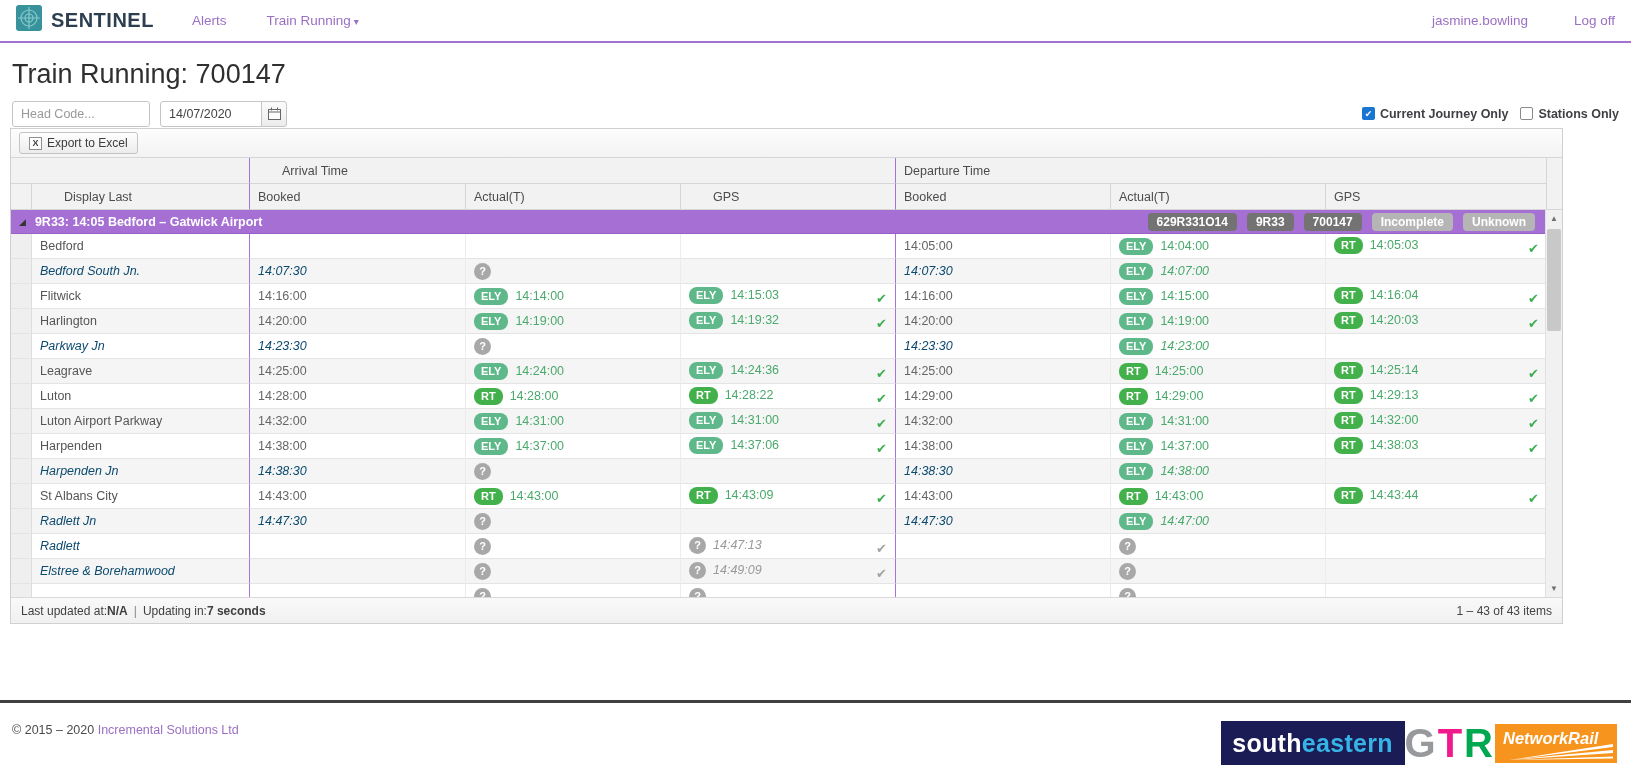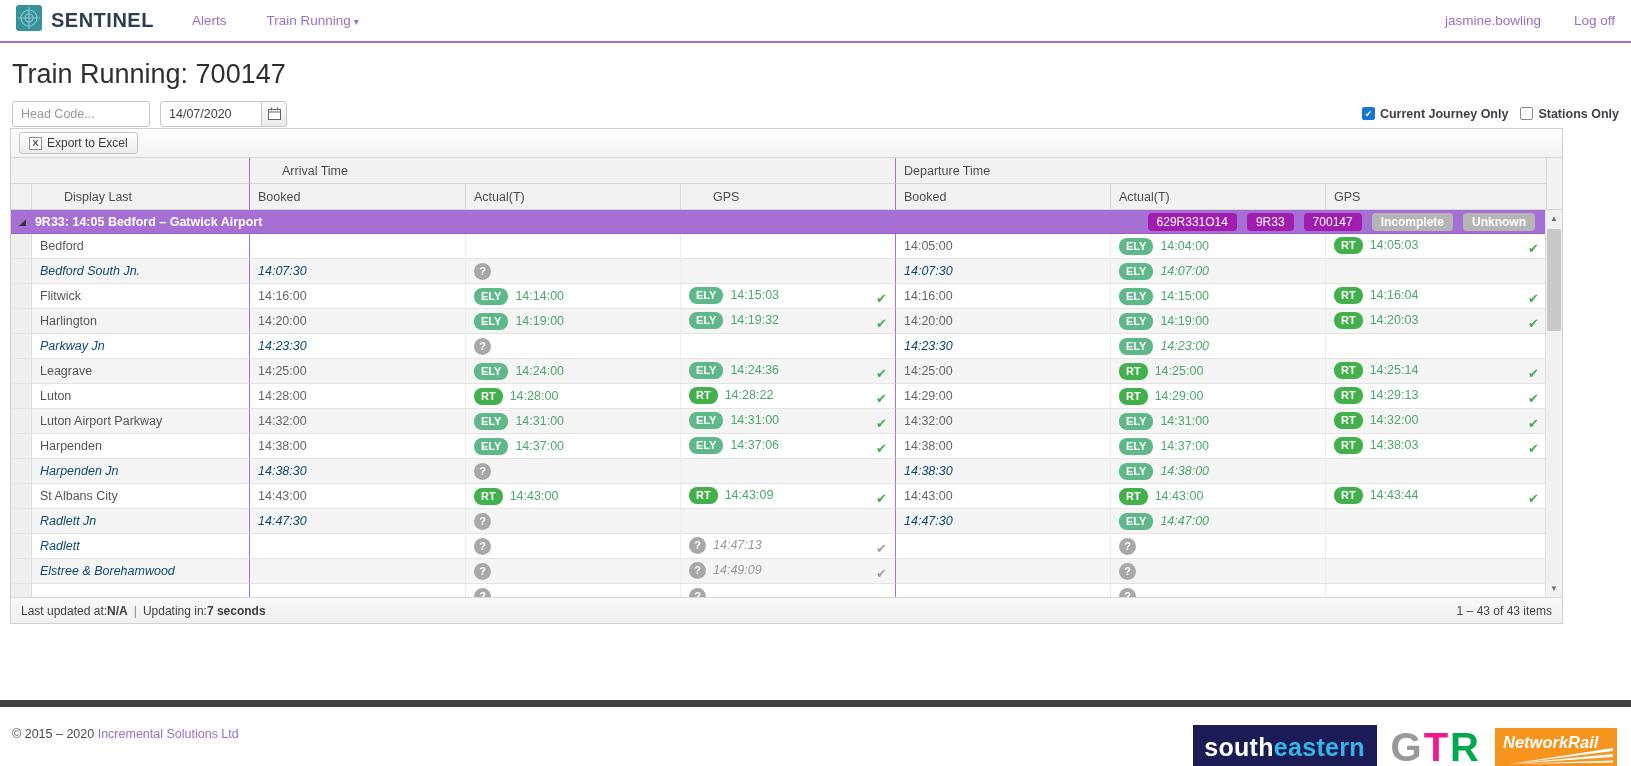--- a/index.html
+++ b/index.html
@@ -11,21 +11,21 @@
   a { text-decoration:none; }
 
   
   .nav { display:flex; align-items:center; height:43px; padding:0 16px;
          border-bottom:2px solid #a571d0; background:#fff; }
   .brand { display:flex; align-items:center; gap:9px; font-size:20px; font-weight:bold;
            color:#2c3e50; letter-spacing:0.5px; }
   .nav-links { display:flex; gap:40px; margin-left:38px; font-size:13.5px; }
   .nav-links .lnk, .nav-right .lnk { color:#9a6fc4; cursor:pointer; }
   .caret { font-size:10px; margin-left:3px; }
-  .nav-right { margin-left:auto; display:flex; gap:33px; font-size:13.5px;text-align:right; }
+  .nav-right { margin-left:auto; display:flex; gap:46px; font-size:13.5px;text-align:right; }
 
   
   .page-title { margin:16px 0 0 12px; font-size:27px; color:#2f2f2f; font-weight:400; }
   .filters { display:flex; align-items:center; margin:10px 12px 0 12px; height:27px; }
   .inp { height:26px; border:1px solid #c5c5c5; border-radius:3px; padding:0 8px;
          font-size:12.5px; font-family:inherit; color:#444; outline:none; }
   .inp::placeholder { color:#999; }
   #headcode { width:138px; margin-right:10px; }
   #datefield { width:102px; border-radius:3px 0 0 3px; }
   .cal-btn { height:26px; width:26px; margin-left:-1px; border:1px solid #c5c5c5;
@@ -63,21 +63,21 @@
   th.bl, td.bl { border-left:1px solid #a873d6; }
 
   .body-wrap { display:flex; height:387px; overflow:hidden; }
   .rows { width:1536px; overflow:hidden; }
 
   .group-row { height:24px; background:#a56fd4; border-bottom:1px solid #9a5fc9;
                display:flex; align-items:center; padding:0 10px 0 8px;
                color:#fff; font-size:12.5px; font-weight:bold; }
   .grp-tri { color:#333; font-size:9px; margin-right:9px; cursor:pointer; }
   .grp-badges { margin-left:auto; display:flex; gap:10px; align-items:center; }
-  .b-black { background:#a21caf; color:#fff; font-weight:normal; font-size:12px;
+  .b-black { background:#737373; color:#fff; font-weight:bold; font-size:12px;
              border-radius:4px; padding:2px 9px; }
   .b-gray  { background:#b5b5b5; color:#fff; font-weight:bold; font-size:12px;
              border-radius:4px; padding:2px 9px; }
 
   td { height:25px; padding:0 8px; font-size:12.5px; color:#555; white-space:nowrap;
        overflow:hidden; border-bottom:1px solid #e4e4e4; border-right:1px solid #ececec;
        vertical-align:middle; background:#fff; }
   tr.alt td { background:#f5f5f5; }
   td.c-expand { background:#efefef; border-right:1px solid #dddddd; padding:0; }
   tr.alt td.c-expand { background:#efefef; }
@@ -110,24 +110,24 @@
 
   .statusbar { height:26px; background:linear-gradient(#f9f9f9,#f0f0f0); border-top:1px solid #d9d9d9;
                display:flex; align-items:center; padding:0 10px; font-size:12px; color:#3f3f3f; }
   .sep { margin:0 6px; color:#888; }
   .statusbar b { margin-left:0; }
   .upd-val { margin-left:4px; }
   .pager { margin-left:auto; color:#444; }
 
   
   .footer { position:absolute; left:0; right:0; top:700px; bottom:0;
-            border-top:7px solid #404040; background:#fff; }
+            border-top:3px solid #404040; background:#fff; }
   .copyright { position:absolute; left:12px; top:20px; font-size:12.5px; color:#4a4a4a; }
   .copyright a { color:#9a6fc4; }
-  .logos { position:absolute; right:14px; top:18px; display:flex; align-items:center; gap:14px; }
+  .logos { position:absolute; right:14px; top:18px; display:flex; align-items:center; }
   .logo-se { width:184px; height:44px; background:#1b1c55; display:flex; align-items:center;
              justify-content:center; font-weight:bold; font-size:25px; letter-spacing:0.3px; }
   .logo-se .p1 { color:#fff; } .logo-se .p2 { color:#35b4e5; }
   .logo-gtr { font-size:40px; font-weight:bold; letter-spacing:2px; line-height:44px; }
   .logo-gtr .g { color:#97999c; } .logo-gtr .t { color:#f01a8c; } .logo-gtr .r { color:#00a84f; }
   .logo-nr { width:122px; height:39px; background:#f7941d; position:relative; overflow:hidden; }
   .logo-nr .nr-text { position:absolute; top:5px; left:8px; color:#fff; font-weight:bold;
                       font-style:italic; font-size:16.5px; }
   .logo-nr svg { position:absolute; bottom:3px; right:4px; }
 </style>

